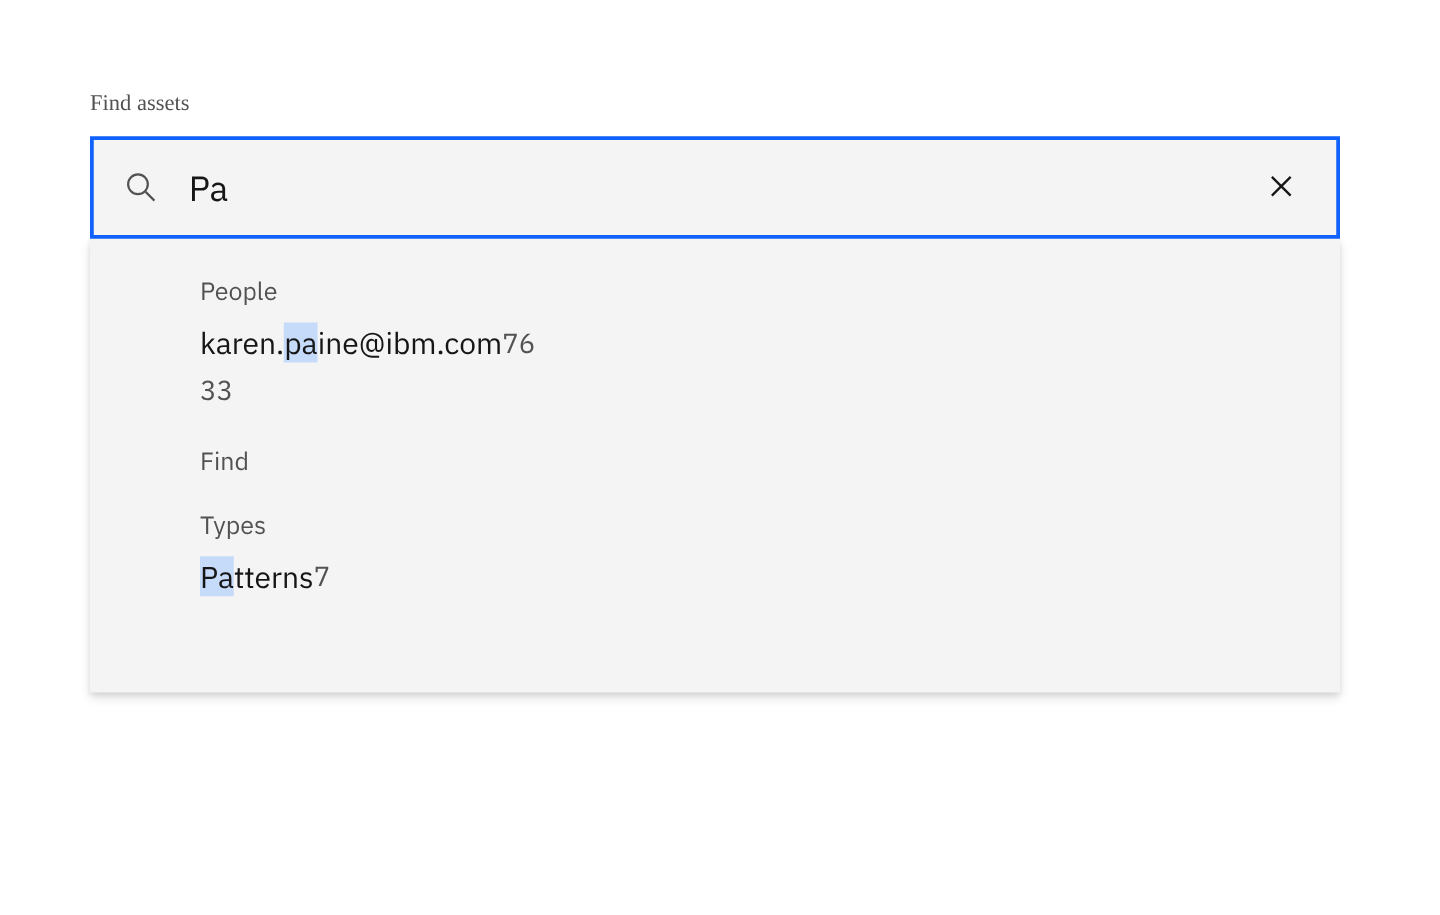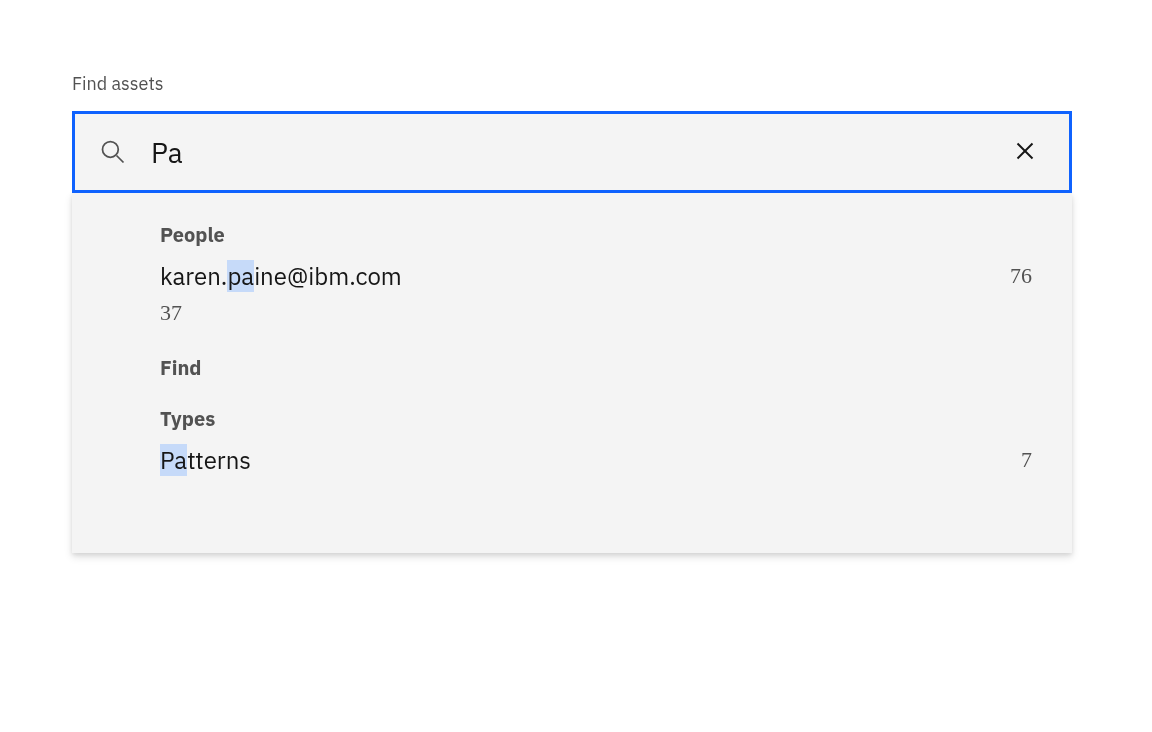--- a/index.html
+++ b/index.html
@@ -17,20 +17,21 @@
     .search-container {
       width: 100%;
       max-width: 1000px;
     }
     .field-label {
       font-size: 18px;
       color: #525252;
       margin-bottom: 16px;
       display: block;
       font-weight: 400;
+      font-family: Liberation Serif, serif;
     }
     .search-box {
       display: flex;
       align-items: center;
       background: #f4f4f4;
       border: 3px solid #0f62fe;
       height: 82px;
       padding: 0 24px;
       position: relative;
     }
@@ -74,39 +75,37 @@
     .group {
       margin-bottom: 24px;
     }
     .group:last-child {
       margin-bottom: 13px;
     }
     .group-label {
       font-size: 20px;
       color: #525252;
       margin-bottom: 8px;
-      font-weight: 700;
+      font-weight: 400;
     }
     .result-item {
       display: flex;
       align-items: center;
-      justify-content: space-between;
       font-size: 24px;
       color: #161616;
       padding: 4px 0;
       cursor: pointer;
     }
     .result-text {
       font-weight: 400;
     }
     .result-count {
       font-size: 22px;
       color: #525252;
       font-weight: 400;
-      font-family: Liberation Serif, serif;
     }
     .hl {
       background: #c6daf9;
     }
   </style>
 </head>
 <body>
 
 <div class="search-container">
   <label class="field-label">Find assets</label>
@@ -131,21 +130,21 @@
 
   <div class="dropdown">
 
     <div class="group">
       <div class="group-label">People</div>
       <div class="result-item">
         <span class="result-text"><span>karen.</span><span class="hl">pa</span><span>ine@ibm.com</span></span>
         <span class="result-count">76</span>
       </div>
       <div class="result-item">
-        <span class="result-count">37</span>
+        <span class="result-count">33</span>
       </div>
     </div>
 
     <div class="group">
       <div class="group-label">Find</div>
     </div>
 
     <div class="group">
       <div class="group-label">Types</div>
       <div class="result-item">

